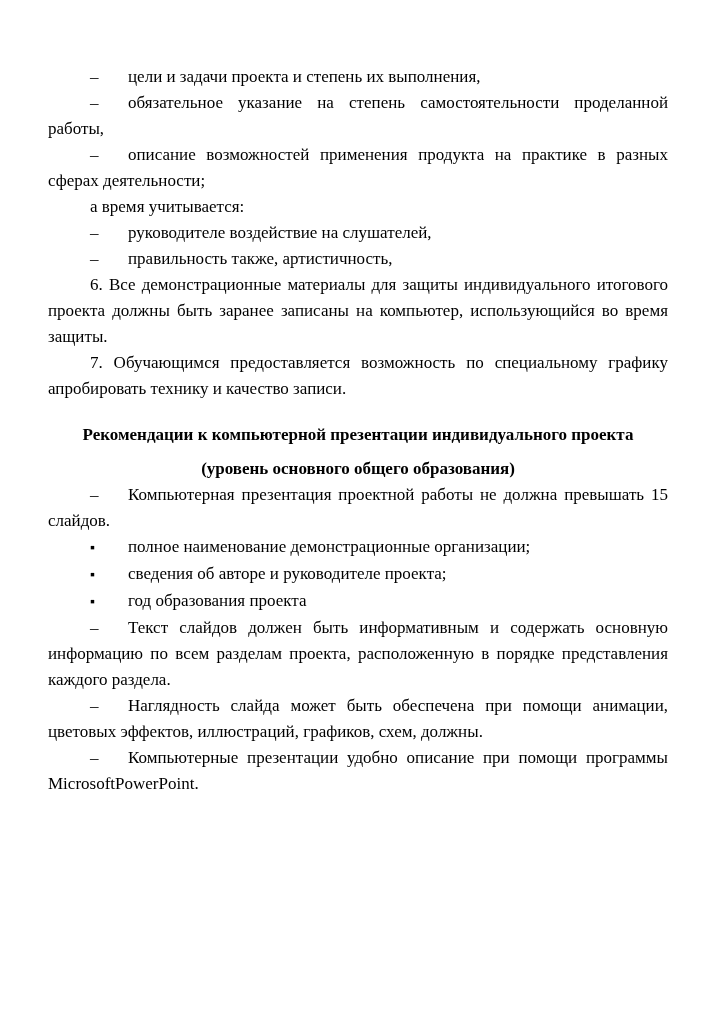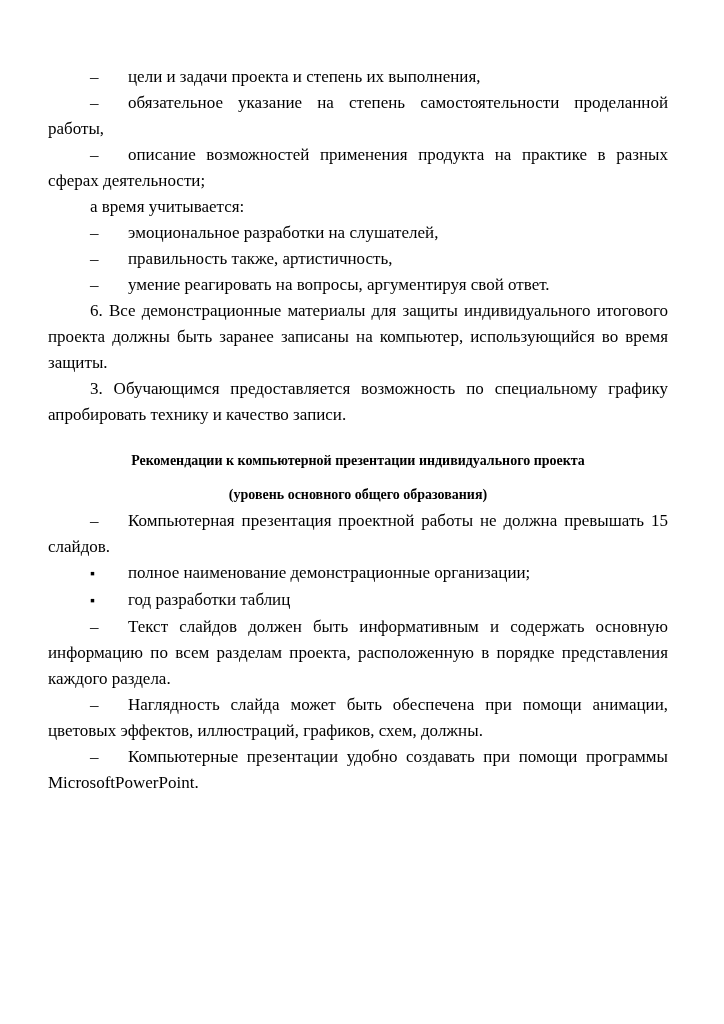--- a/index.html
+++ b/index.html
@@ -37,21 +37,21 @@
   .para .marker {
     display: inline-block;
     width: 38px;
     text-indent: 0;
   }
   .para .marker.square {
     font-size: 14px;
   }
   .heading {
     margin: 20px 0 0 0;
-    font-size: 14px;
+    font-size: 17px;
     line-height: 26px;
     font-weight: bold;
     text-align: center;
     text-indent: 0;
     color: #000000;
   }
   .heading.second {
     margin-top: 8px;
   }
 </style>
@@ -62,42 +62,42 @@
   <div class="content">
 
     <p class="para"><span class="marker">–</span><span>цели и задачи проекта и степень их выполнения,</span></p>
 
     <p class="para"><span class="marker">–</span><span>обязательное указание на степень самостоятельности проделанной работы,</span></p>
 
     <p class="para"><span class="marker">–</span><span>описание возможностей применения продукта на практике в разных сферах деятельности;</span></p>
 
     <p class="para"><span>а время учитывается:</span></p>
 
-    <p class="para"><span class="marker">–</span><span>эмоциональное разработки на слушателей,</span></p>
+    <p class="para"><span class="marker">–</span><span>руководителе воздействие на слушателей,</span></p>
 
     <p class="para"><span class="marker">–</span><span>правильность также, артистичность,</span></p>
 
-    <p class="para"><span class="marker">–</span><span>умение реагировать на вопросы, аргументируя свой ответ.</span></p>
 
     <p class="para"><span>6. Все демонстрационные материалы для защиты индивидуального итогового проекта должны быть заранее записаны на компьютер, использующийся во время защиты.</span></p>
 
-    <p class="para"><span>3. Обучающимся предоставляется возможность по специальному графику апробировать технику и качество записи.</span></p>
+    <p class="para"><span>7. Обучающимся предоставляется возможность по специальному графику апробировать технику и качество записи.</span></p>
 
     <p class="para heading">Рекомендации к компьютерной презентации индивидуального проекта</p>
     <p class="para heading second">(уровень основного общего образования)</p>
 
     <p class="para"><span class="marker">–</span><span>Компьютерная презентация проектной работы не должна превышать 15 слайдов.</span></p>
 
 
     <p class="para"><span class="marker square">▪</span><span>полное наименование демонстрационные организации;</span></p>
 
+    <p class="para"><span class="marker square">▪</span><span>сведения об авторе и руководителе проекта;</span></p>
 
-    <p class="para"><span class="marker square">▪</span><span>год разработки таблиц</span></p>
+    <p class="para"><span class="marker square">▪</span><span>год образования проекта</span></p>
 
     <p class="para"><span class="marker">–</span><span>Текст слайдов должен быть информативным и содержать основную информацию по всем разделам проекта, расположенную в порядке представления каждого раздела.</span></p>
 
 
     <p class="para"><span class="marker">–</span><span>Наглядность слайда может быть обеспечена при помощи анимации, цветовых эффектов, иллюстраций, графиков, схем, должны.</span></p>
 
-    <p class="para"><span class="marker">–</span><span>Компьютерные презентации удобно создавать при помощи программы MicrosoftPowerPoint.</span></p>
+    <p class="para"><span class="marker">–</span><span>Компьютерные презентации удобно описание при помощи программы MicrosoftPowerPoint.</span></p>
 
   </div>
 </div>
 
 </body></html>

